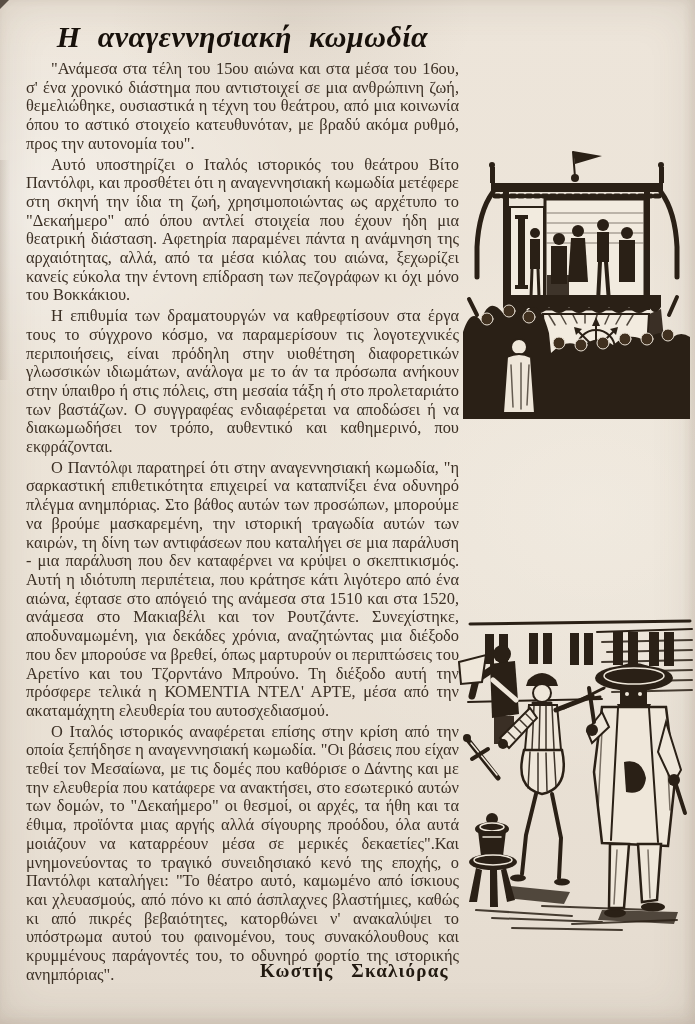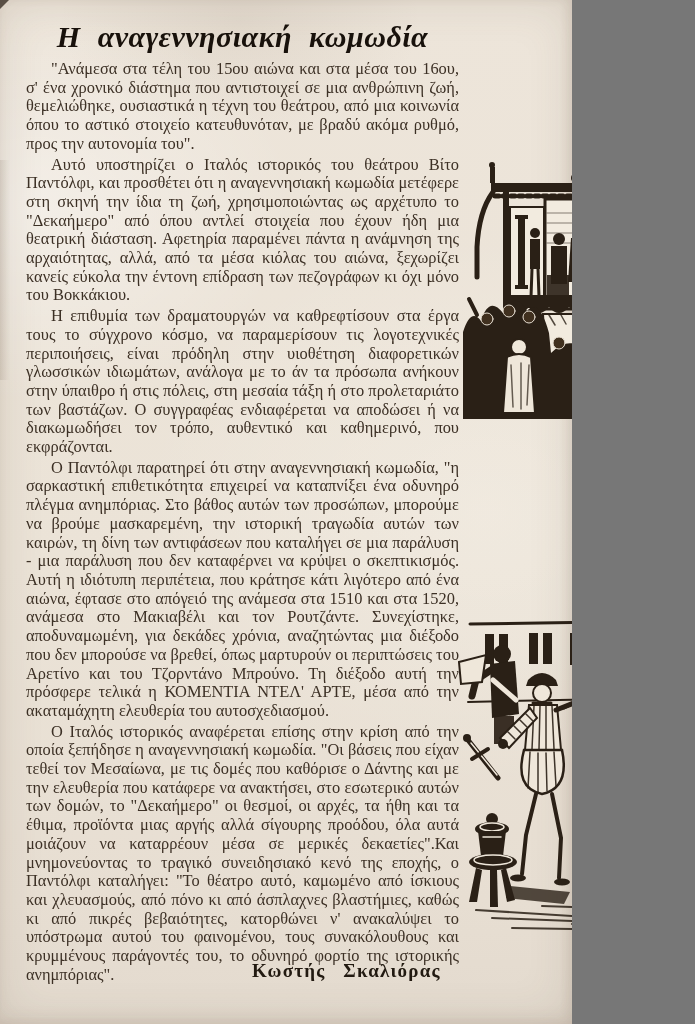--- a/index.html
+++ b/index.html
@@ -1,17 +1,17 @@
 <!DOCTYPE html>
 <html lang="el"><head>
 <meta charset="utf-8">
 <style>
   html,body{margin:0;padding:0;background:#777;}
   .page{
-    position:relative;width:572px;height:1024px;overflow:hidden;
+    position:relative;width:695px;height:1024px;overflow:hidden;
     font-family:"Liberation Serif","DejaVu Serif",serif;
     background:
       radial-gradient(ellipse 420px 320px at 6% 20%, rgba(255,255,255,.38), rgba(255,255,255,0) 62%),
       radial-gradient(ellipse 260px 160px at 42% 2%, rgba(125,105,85,.10), rgba(125,105,85,0) 70%),
       radial-gradient(ellipse 500px 400px at 85% 50%, rgba(255,252,246,.25), rgba(255,252,246,0) 70%),
       linear-gradient(180deg,#ede5da 0%,#ebe3d7 55%,#e7ded2 88%,#e3dace 100%);
     box-shadow: inset 0 0 46px rgba(95,75,55,.14), inset -5px 0 10px rgba(95,75,55,.07), inset 0 -8px 14px rgba(95,75,55,.06);
   }
   .corner-tl{position:absolute;top:0;left:0;width:0;height:0;
     border-top:9px solid #4a4036;border-right:9px solid transparent;opacity:.9;}
@@ -22,21 +22,21 @@
     text-align:center;font-style:italic;font-weight:bold;
     font-size:30px;letter-spacing:.5px;word-spacing:9px;color:#18110b;
   }
   .text-column{
     position:absolute;top:60px;left:26px;width:433px;
     font-size:16.4px;line-height:18.7px;text-align:justify;
     color:#3c3025;text-rendering:optimizeLegibility;
   }
   .text-column p{margin:0 0 2px 0;text-indent:25px;}
   .author-signature{
-    position:absolute;top:960px;left:252px;margin:0;
+    position:absolute;top:960px;left:260px;margin:0;
     font-weight:bold;font-size:19px;letter-spacing:1.2px;word-spacing:12px;color:#221a11;
   }
   .illustration{position:absolute;}
   .illo-1{top:147px;left:463px;width:227px;height:279px;}
   .illo-2{top:610px;left:452px;width:243px;height:330px;}
   svg{display:block;width:100%;height:100%;}
 </style>
 </head>
 <body>
 

